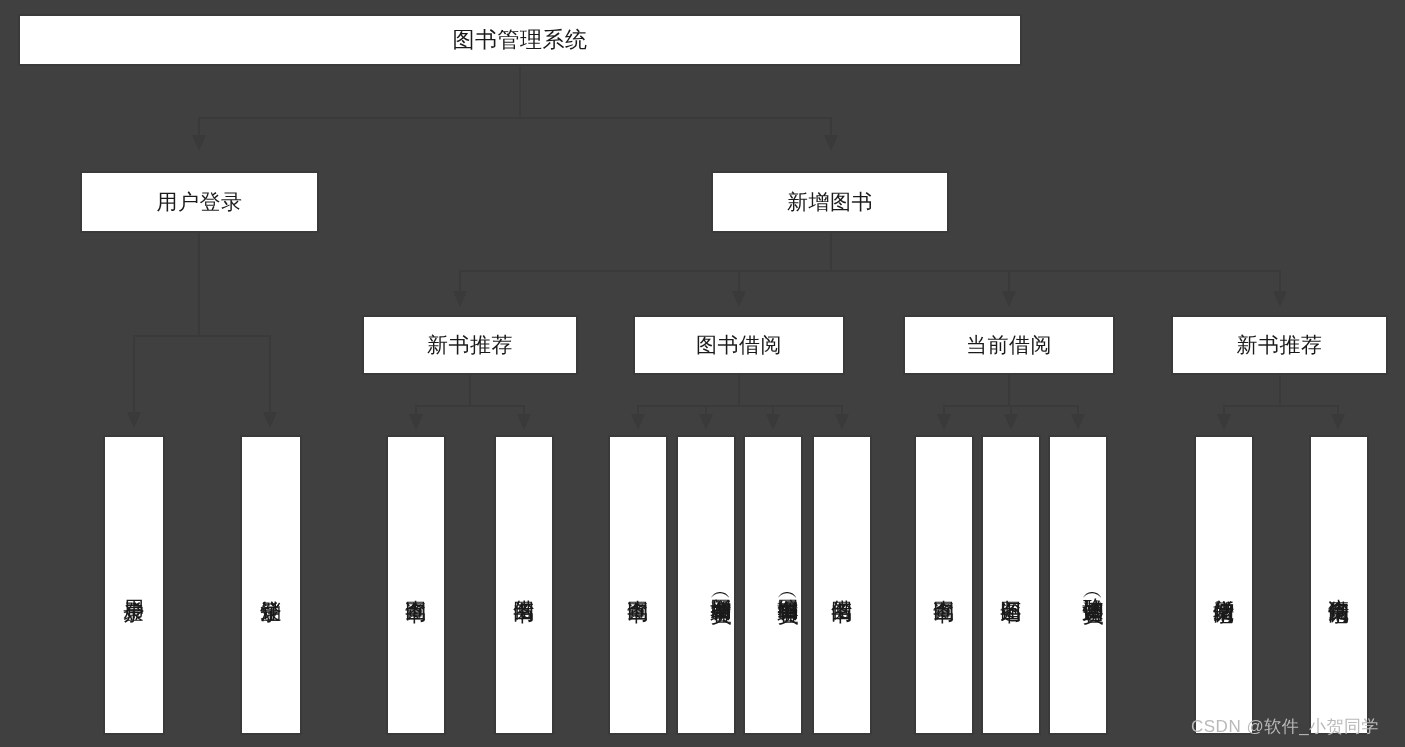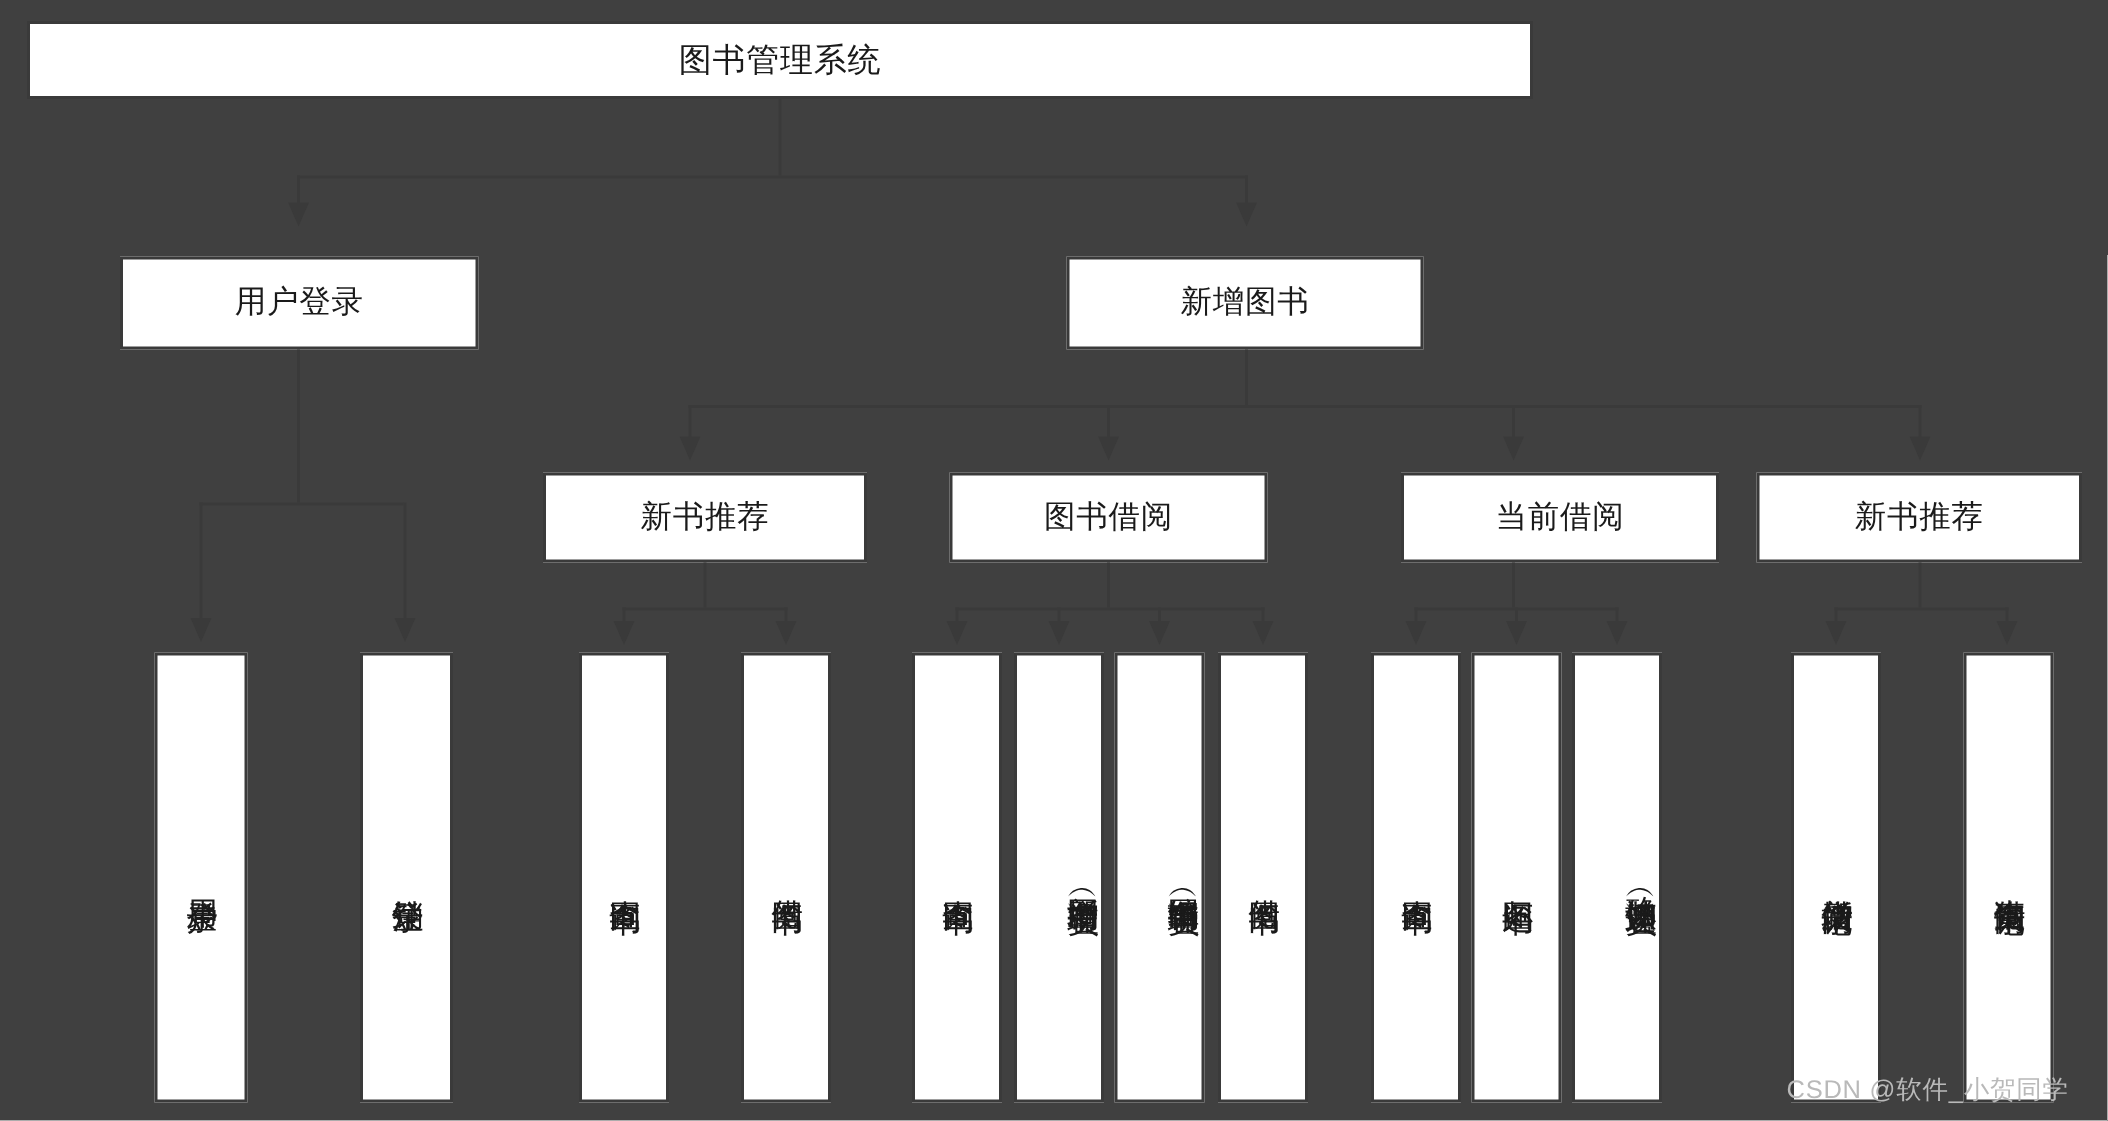--- a/index.html
+++ b/index.html
@@ -115,21 +115,21 @@
   <div class="arrow" style="left:1002px; top:291px;"></div>
   <div class="edge v" style="left:1279px; top:270px; width:2px; height:25px;"></div>
   <div class="arrow" style="left:1273px; top:291px;"></div>
 
   <div class="node horiz" style="left:362px; top:315px; width:216px; height:60px;">
     <span class="lbl">新书推荐</span>
   </div>
   <div class="node horiz" style="left:633px; top:315px; width:212px; height:60px;">
     <span class="lbl">图书借阅</span>
   </div>
-  <div class="node horiz" style="left:903px; top:315px; width:212px; height:60px;margin-left:31px;">
+  <div class="node horiz" style="left:903px; top:315px; width:212px; height:60px;">
     <span class="lbl">当前借阅</span>
   </div>
   <div class="node horiz" style="left:1171px; top:315px; width:217px; height:60px;">
     <span class="lbl">新书推荐</span>
   </div>
 
   <div class="edge v" style="left:469px; top:375px; width:2px; height:30px;"></div>
   <div class="edge h" style="left:415px; top:405px; width:110px; height:2px;"></div>
   <div class="edge v" style="left:415px; top:405px; width:2px; height:14px;"></div>
   <div class="arrow" style="left:409px; top:414px;"></div>

